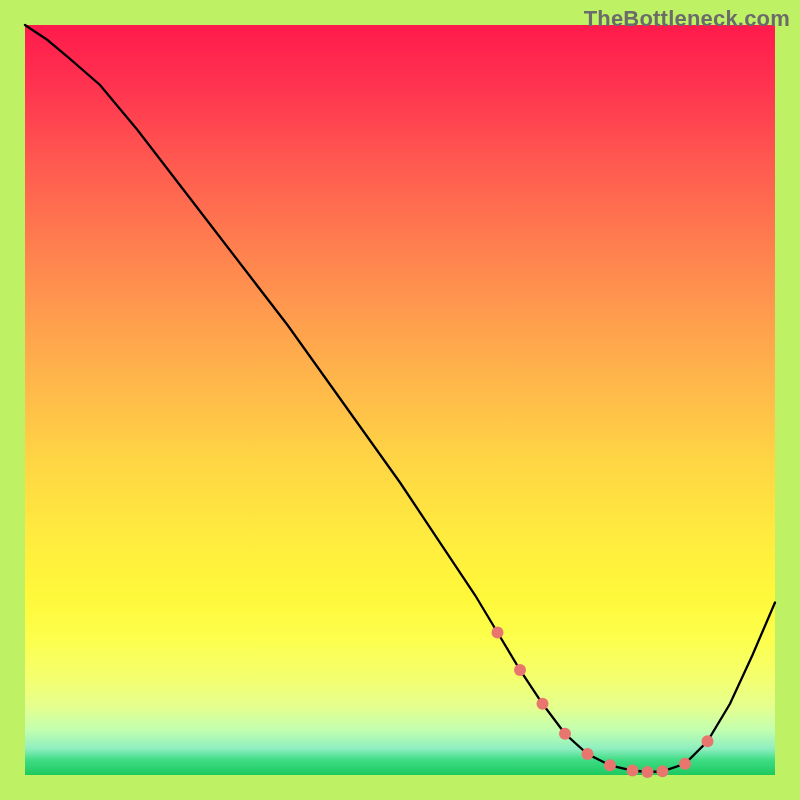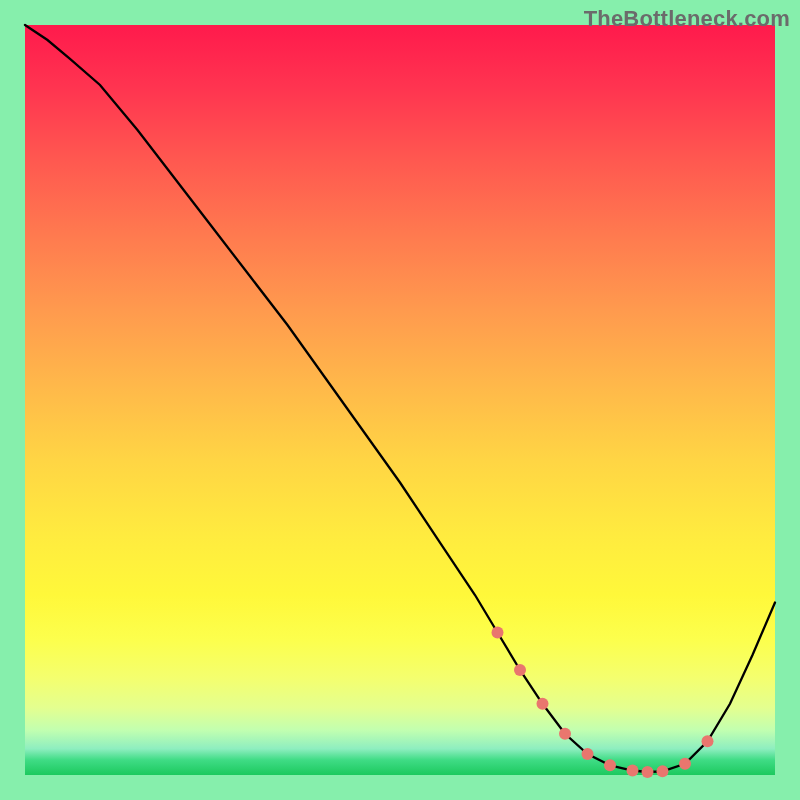--- a/index.html
+++ b/index.html
@@ -1,16 +1,16 @@
 <!DOCTYPE html>
 <html><head>
 <meta charset="utf-8">
 <style>
 body{margin:0;padding:0;background:#000}
-.canvas{position:relative;width:800px;height:800px;background:#86efac}
+.canvas{position:relative;width:800px;height:800px;background:#bef264}
 .plot{position:absolute;left:25px;top:25px;width:750px;height:750px;background:linear-gradient(to bottom,#ff1a4c 0%,#ff3350 8%,#ff5850 18%,#ff7a4f 28%,#ff9a4e 38%,#ffb84a 48%,#ffd544 58%,#ffeb3f 68%,#fff83a 76%,#fcff4d 82%,#f4ff6e 87%,#e4ff8f 91%,#c2ffb0 94%,#8eeec0 96.5%,#3fdc85 98%,#1cc95e 100%)}
 .watermark{position:absolute;top:6px;right:10px;font:700 22px Arial,sans-serif;color:#6b6b6b;letter-spacing:.2px}
 svg{position:absolute;left:0;top:0}
 </style>
 </head>
 <body>
 <div class="canvas">
 <div class="plot"></div>
 <div class="watermark">TheBottleneck.com</div>
 <svg width="800" height="800" viewBox="0 0 800 800">

